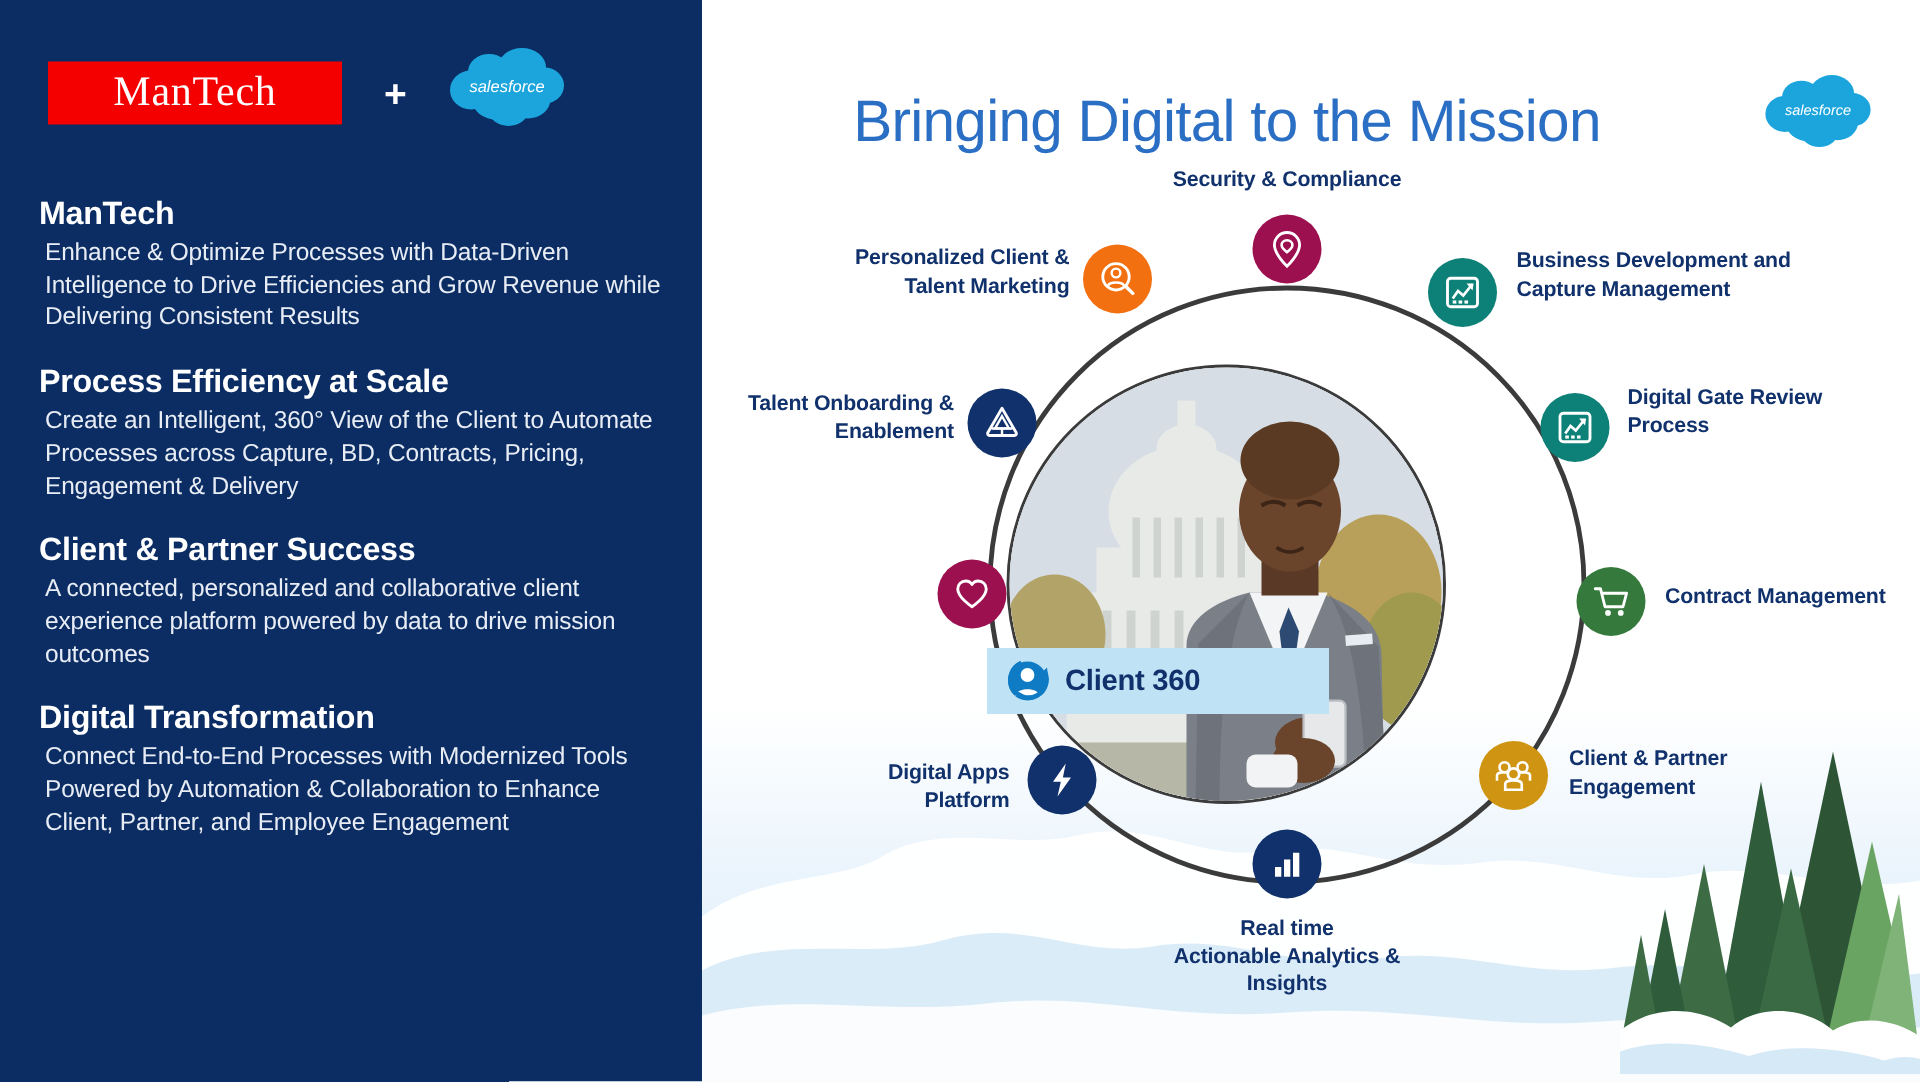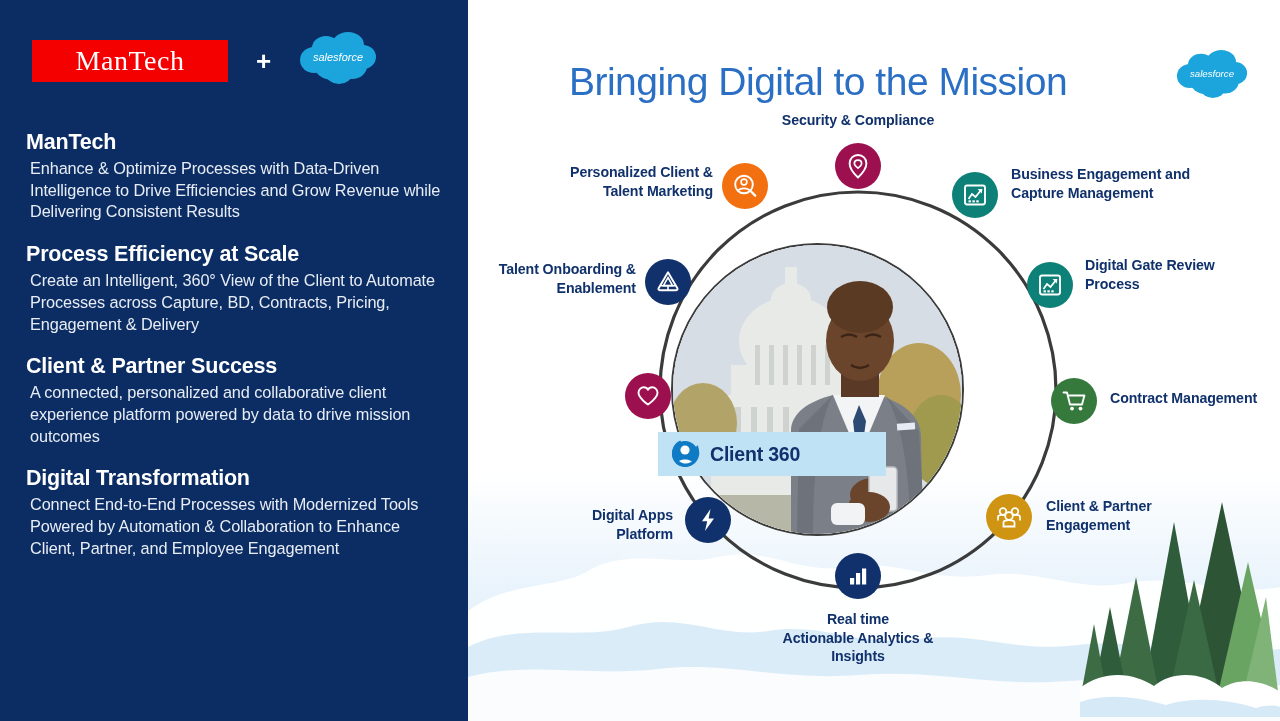--- a/index.html
+++ b/index.html
@@ -374,21 +374,21 @@
     <div class="node" style="left:484px;top:172px;background:#0d8077;">
       <svg width="26" height="26" viewBox="0 0 26 26">
         <rect x="3" y="3.5" width="20" height="19" rx="2.2" fill="none" stroke="#ffffff" stroke-width="1.9"></rect>
         <polyline points="6.5,17 10,12 13.5,15 19.5,7.5" fill="none" stroke="#ffffff" stroke-width="1.8"></polyline>
         <polygon points="20.4,7 15.7,7 19.7,11.6" fill="#ffffff"></polygon>
         <rect x="6.5" y="18.3" width="2.4" height="2.1" fill="#ffffff"></rect>
         <rect x="10.4" y="18.3" width="2.4" height="2.1" fill="#ffffff"></rect>
         <rect x="14.3" y="18.3" width="2.4" height="2.1" fill="#ffffff"></rect>
       </svg>
     </div>
-    <div class="node-label lbl-right" style="left:543px;top:165px;width:260px;">Business Engagement and
+    <div class="node-label lbl-right" style="left:543px;top:165px;width:260px;">Business Development and
 Capture Management</div>
 
     <div class="node" style="left:559px;top:262px;background:#0d8077;">
       <svg width="26" height="26" viewBox="0 0 26 26">
         <rect x="3" y="3.5" width="20" height="19" rx="2.2" fill="none" stroke="#ffffff" stroke-width="1.9"></rect>
         <polyline points="6.5,17 10,12 13.5,15 19.5,7.5" fill="none" stroke="#ffffff" stroke-width="1.8"></polyline>
         <polygon points="20.4,7 15.7,7 19.7,11.6" fill="#ffffff"></polygon>
         <rect x="6.5" y="18.3" width="2.4" height="2.1" fill="#ffffff"></rect>
         <rect x="10.4" y="18.3" width="2.4" height="2.1" fill="#ffffff"></rect>
         <rect x="14.3" y="18.3" width="2.4" height="2.1" fill="#ffffff"></rect>

